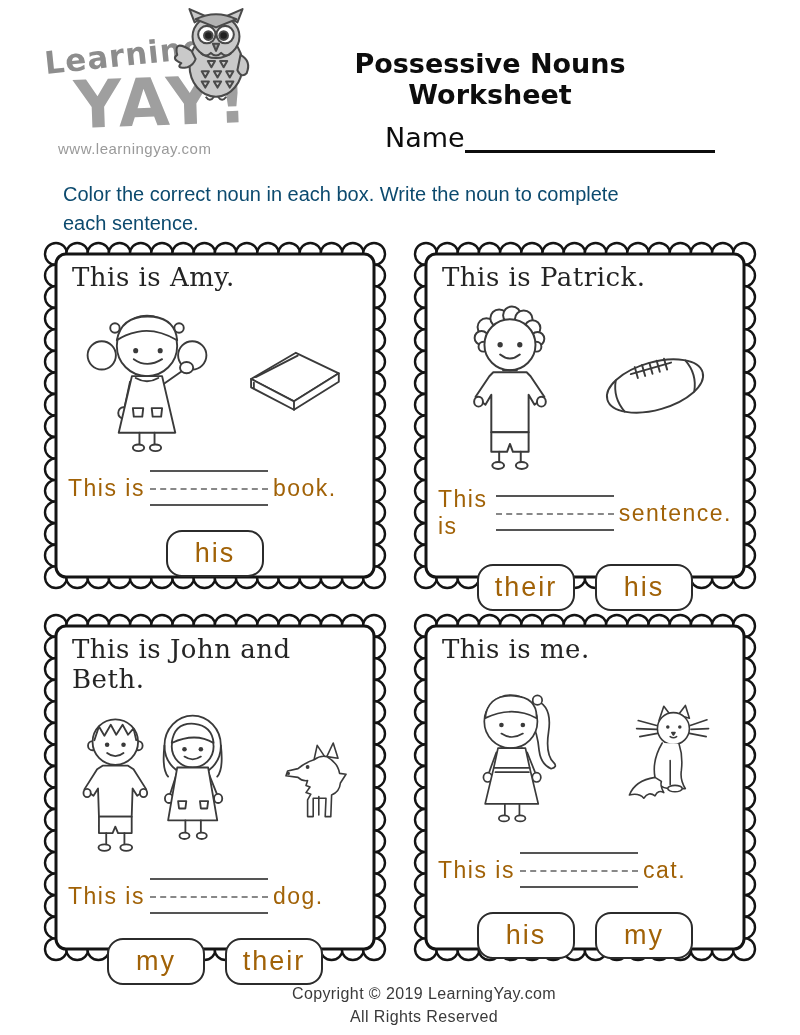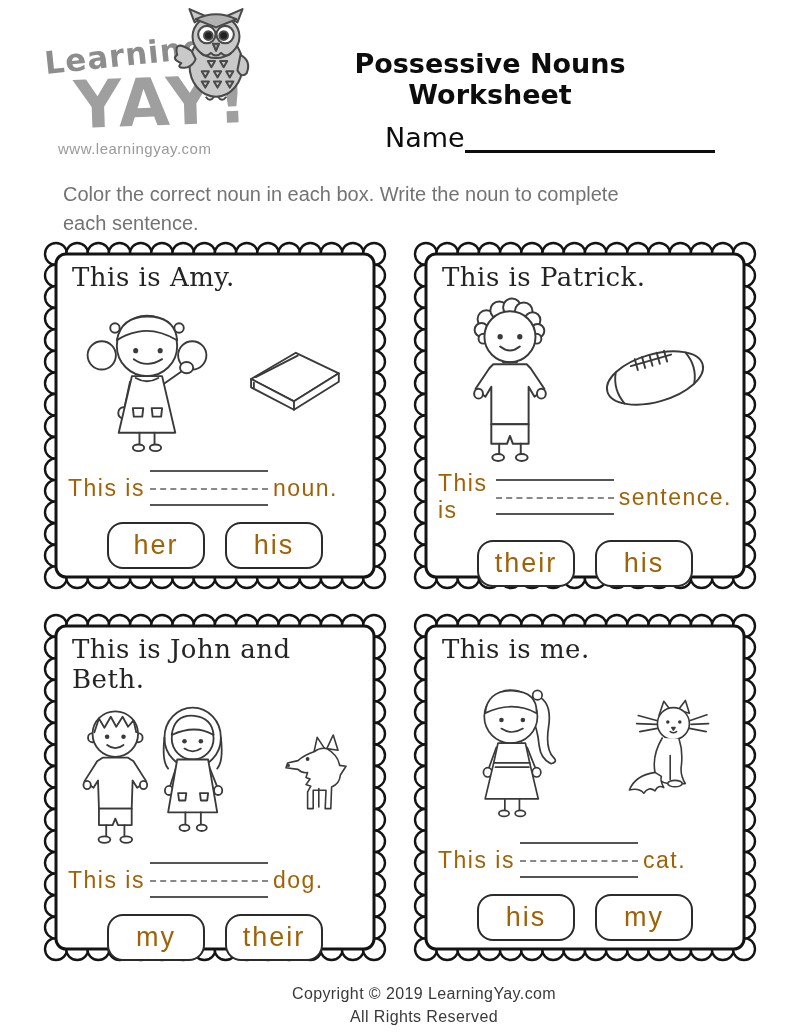--- a/index.html
+++ b/index.html
@@ -17,31 +17,31 @@
   .owl{position:absolute;left:132px;top:0px;}
 
   
   .title{position:absolute;left:280px;top:48px;width:420px;text-align:center;
          font-family:"DejaVu Sans",sans-serif;font-weight:bold;font-size:27px;color:#0d0d0d;}
   .name-row{position:absolute;left:385px;top:120px;font-family:"DejaVu Sans",sans-serif;
             font-size:27px;color:#0d0d0d;display:flex;align-items:flex-end;}
   .name-line{display:inline-block;width:250px;border-bottom:3px solid #0d0d0d;height:30px;}
 
   
-  .instructions{position:absolute;left:63px;top:180px;width:670px;font-size:20px;line-height:29px;color:#737373;}
+  .instructions{position:absolute;left:63px;top:180px;width:670px;font-size:20px;line-height:29px;color:#0c4a6e;}
 
   
   .grid{position:absolute;left:40px;top:238px;display:grid;
         grid-template-columns:350px 350px;grid-template-rows:355px 355px;column-gap:20px;row-gap:17px;}
   .box{position:relative;width:350px;height:355px;}
   .frame{position:absolute;inset:0;}
   .scallop{fill:#fff;stroke:#141414;stroke-width:2.4;}
   .frame-rect{fill:#fff;stroke:#141414;stroke-width:3;}
   .box-content{position:relative;z-index:1;padding:24px 28px 0;height:331px;box-sizing:border-box;
-               display:flex;flex-direction:column;}
+               display:flex;flex-direction:column;gap:8px;}
   .box-title{font-family:"DejaVu Serif","Liberation Serif",serif;font-size:26px;color:#242424;
              margin:0 0 2px 4px;letter-spacing:.5px;}
   .illus-row{height:172px;display:flex;align-items:center;justify-content:space-around;}
 
   .light{font-family:"Liberation Sans",sans-serif;font-weight:300;color:#a16207;}
   .sentence{display:flex;align-items:center;justify-content:flex-start;font-size:23px;
             letter-spacing:1.5px;margin-top:8px;}
   .write-guide{width:118px;height:32px;border-top:2px solid #555;border-bottom:2px solid #555;
                position:relative;margin:0 5px;flex:0 0 auto;}
   .write-guide::after{content:"";position:absolute;left:0;right:0;top:50%;border-top:2px dashed #888;}
@@ -207,24 +207,23 @@
             <path class="f" d="M14,42 L62,14 L108,36 L60,66 Z"></path>
             <path class="f" d="M14,42 L14,51 L60,75 L108,45 L108,36 L60,66 Z"></path>
             <line x1="60" y1="66" x2="60" y2="75"></line>
             <path d="M19,40 L64,17"></path>
             <path d="M17,46 L17,52"></path>
           </svg>
         </div>
         <div class="sentence light">
           <span>This is</span>
           <span class="write-guide"></span>
-          <span>noun.</span>
+          <span>book.</span>
         </div>
         <div class="options">
-          <div class="option-btn light">her</div>
           <div class="option-btn light">his</div>
         </div>
       </div>
     </div>
 
     <div class="box">
       <svg class="frame scallop-frame" viewBox="0 0 350 355">
           <circle cx="16" cy="16" r="11" class="scallop"></circle>
           <circle cx="16" cy="339" r="11" class="scallop"></circle>
           <circle cx="37.2" cy="16" r="11" class="scallop"></circle>

